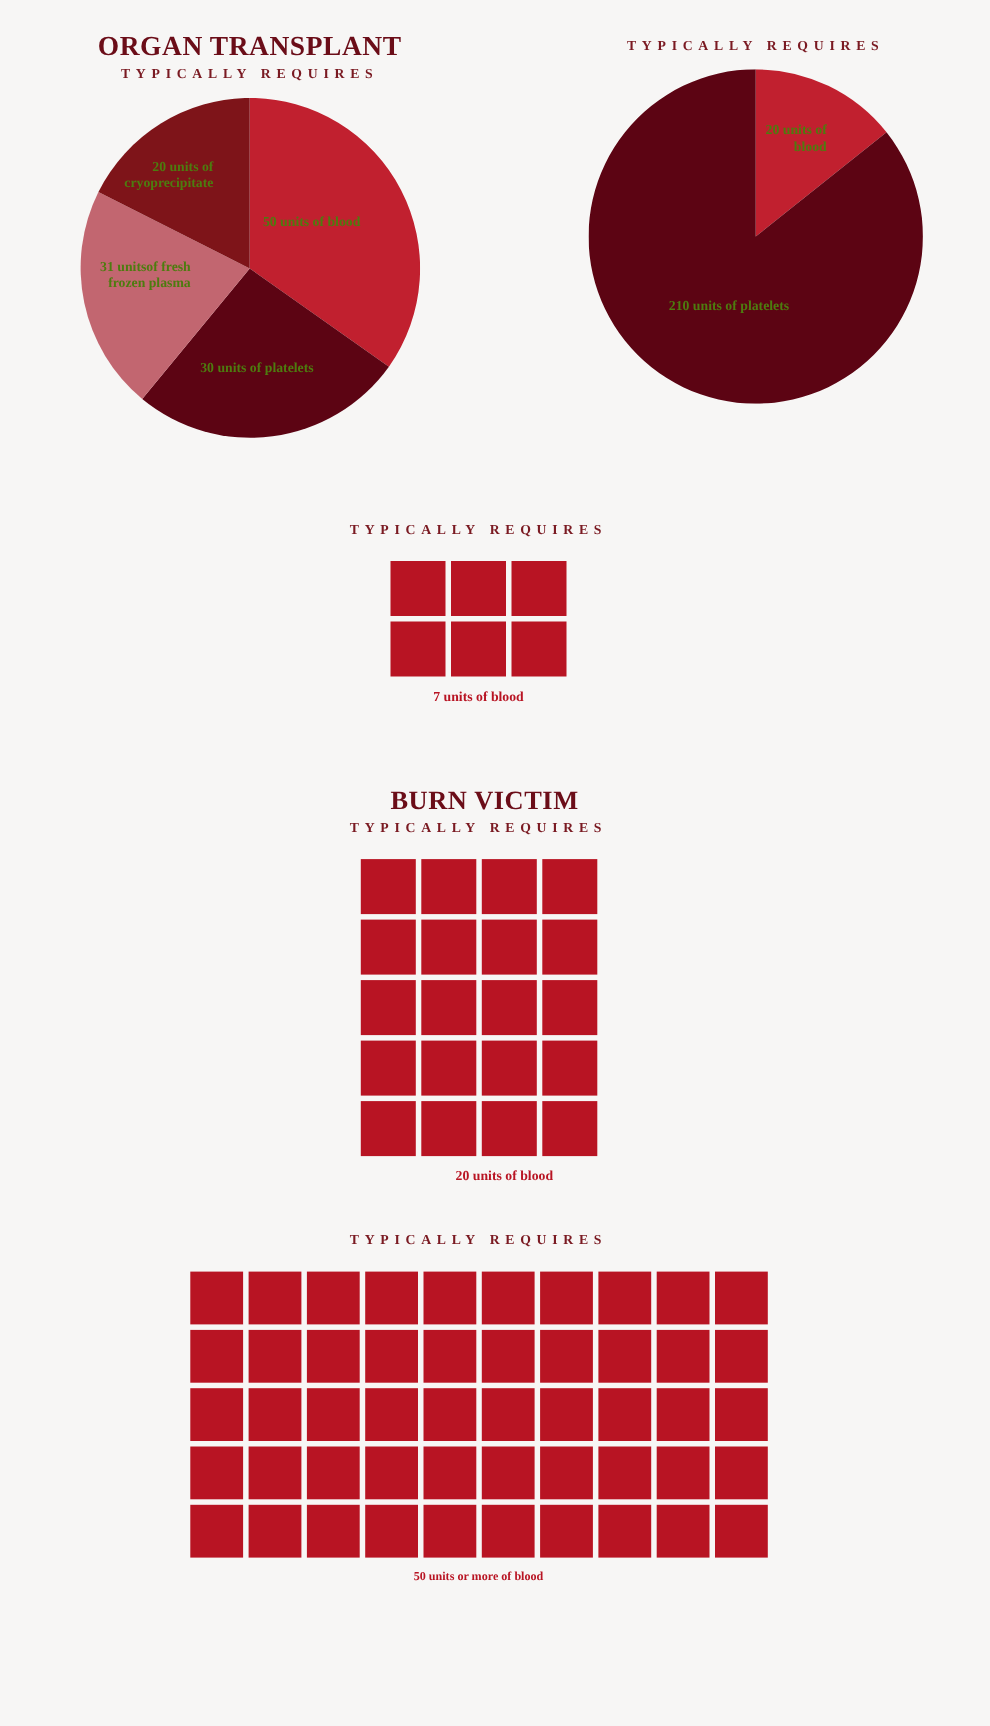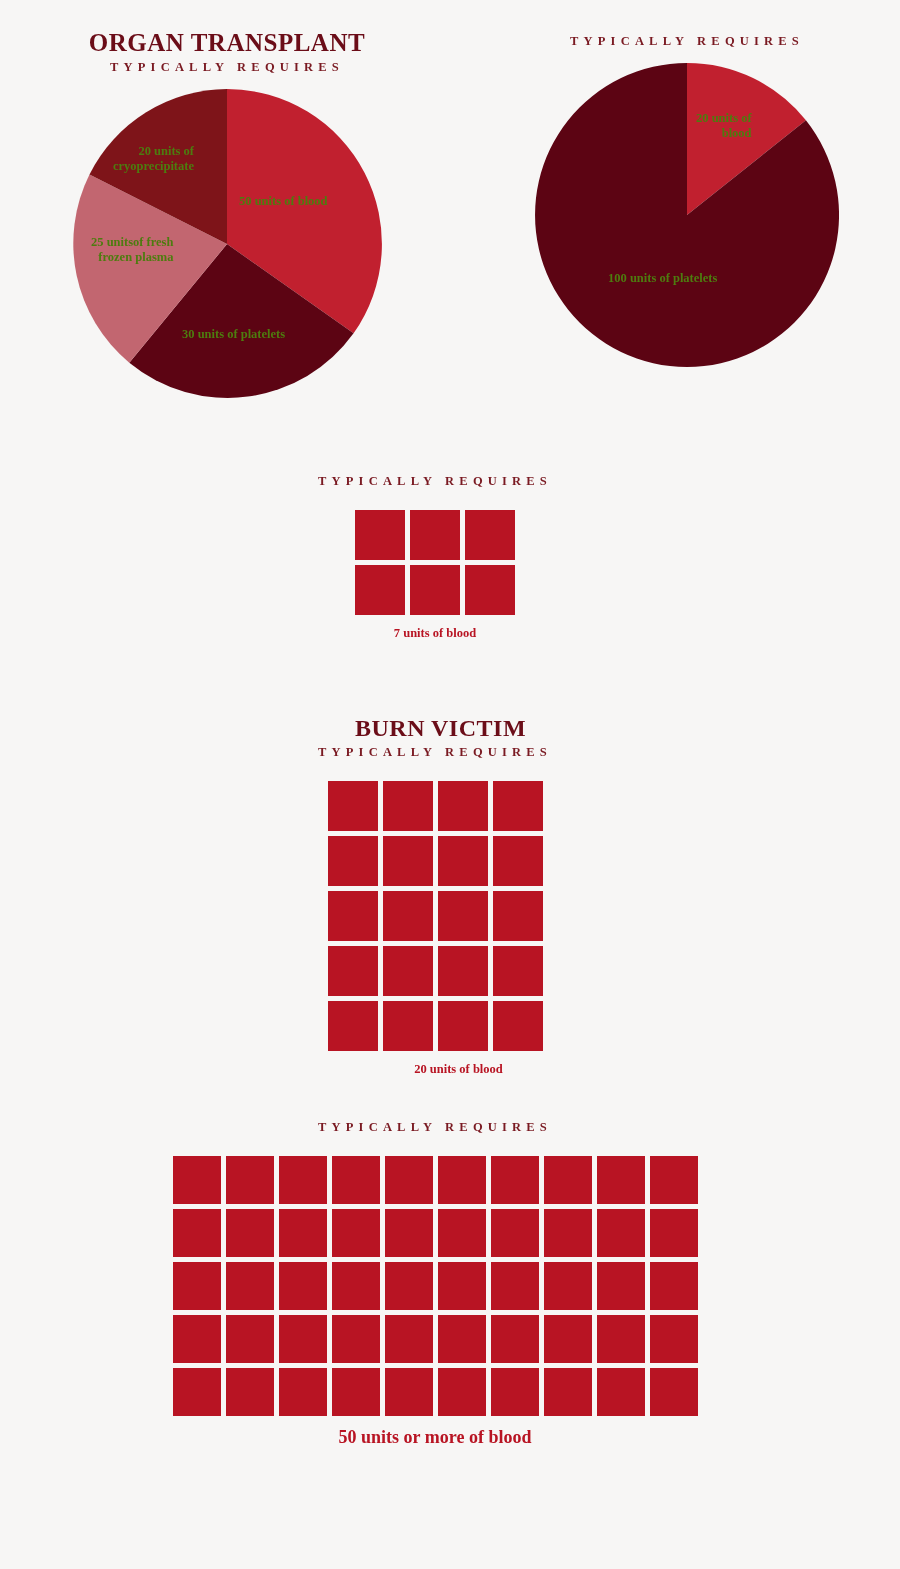--- a/index.html
+++ b/index.html
@@ -76,21 +76,21 @@
 
         <path fill="#5C0413" d="M155,155 L281.57,244.35 A155,155 0 0,1 57.29,273.70 Z"></path>
 
         <path fill="#C26670" d="M155,155 L57.29,273.70 A155,155 0 0,1 17.47,85.50 Z"></path>
 
         <path fill="#7E1419" d="M155,155 L17.47,85.50 A155,155 0 0,1 155,0 Z"></path>
       </svg>
       <div class="pie-label" style="left:167px;top:105px;font-size:12.5px;">50 units of blood</div>
       <div class="pie-label" style="left:110px;top:238px;font-size:12.5px;">30 units of platelets</div>
       <div class="pie-label" style="left:19px;top:146px;font-size:12.5px;">
-        <span>25 unitsof fresh</span><br>
+        <span>31 unitsof fresh</span><br>
         <span>frozen plasma</span>
       </div>
       <div class="pie-label" style="left:41px;top:55px;font-size:12.5px;">
         <span>20 units of</span><br>
         <span>cryoprecipitate</span>
       </div>
     </div>
   </div>
 
   <div class="pie-block" id="marrow-block">
@@ -101,21 +101,21 @@
       <svg class="pie-svg" width="304" height="304" viewBox="0 0 304 304">
 
         <path fill="#C1202F" d="M152,152 L152,0 A152,152 0 0,1 270.93,57.30 Z"></path>
 
         <path fill="#5C0413" d="M152,152 L270.93,57.30 A152,152 0 1,1 152,0 Z"></path>
       </svg>
       <div class="pie-label" style="left:161px;top:48px;font-size:12.5px;">
         <span>20 units of</span><br>
         <span>blood</span>
       </div>
-      <div class="pie-label" style="left:73px;top:208px;font-size:12.5px;">100 units of platelets</div>
+      <div class="pie-label" style="left:73px;top:208px;font-size:12.5px;">210 units of platelets</div>
     </div>
   </div>
 </div>
 
 <div class="section" id="heart-section" style="top:470px;">
   <div class="grid-head">
     <div class="sec-sub" style="font-size:12.5px;">TYPICALLY REQUIRES</div>
   </div>
   <div class="sq-grid" id="grid-heart" style="grid-template-columns:repeat(3,50px);gap:5px;width:160px;margin-top:22px;">
       <div class="sq" style="width: 50px; height: 50px; background: rgb(184, 20, 35);"></div>
@@ -207,14 +207,14 @@
       <div class="sq" style="width: 48px; height: 48px; background: rgb(184, 20, 35);"></div>
       <div class="sq" style="width: 48px; height: 48px; background: rgb(184, 20, 35);"></div>
       <div class="sq" style="width: 48px; height: 48px; background: rgb(184, 20, 35);"></div>
       <div class="sq" style="width: 48px; height: 48px; background: rgb(184, 20, 35);"></div>
       <div class="sq" style="width: 48px; height: 48px; background: rgb(184, 20, 35);"></div>
       <div class="sq" style="width: 48px; height: 48px; background: rgb(184, 20, 35);"></div>
       <div class="sq" style="width: 48px; height: 48px; background: rgb(184, 20, 35);"></div>
       <div class="sq" style="width: 48px; height: 48px; background: rgb(184, 20, 35);"></div>
       <div class="sq" style="width: 48px; height: 48px; background: rgb(184, 20, 35);"></div>
     </div>
-  <div class="grid-cap" style="font-size:18px;margin-top:11px;">50 units or more of blood</div>
+  <div class="grid-cap" style="font-size:11px;margin-top:11px;">50 units or more of blood</div>
 </div>
 
 </body></html>

